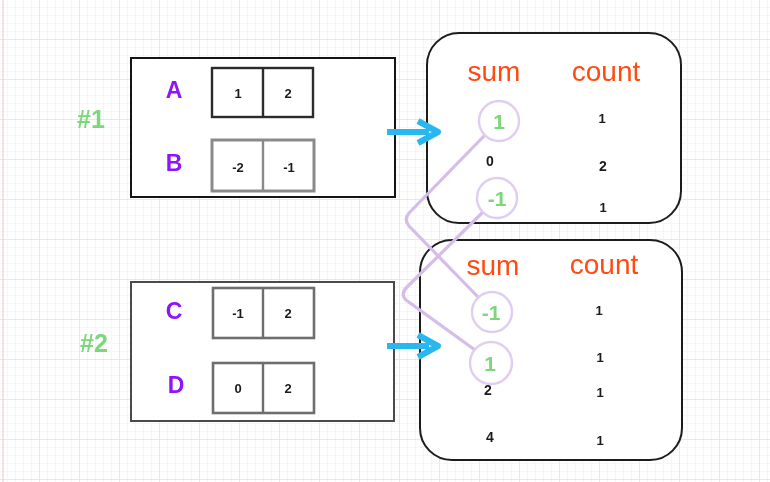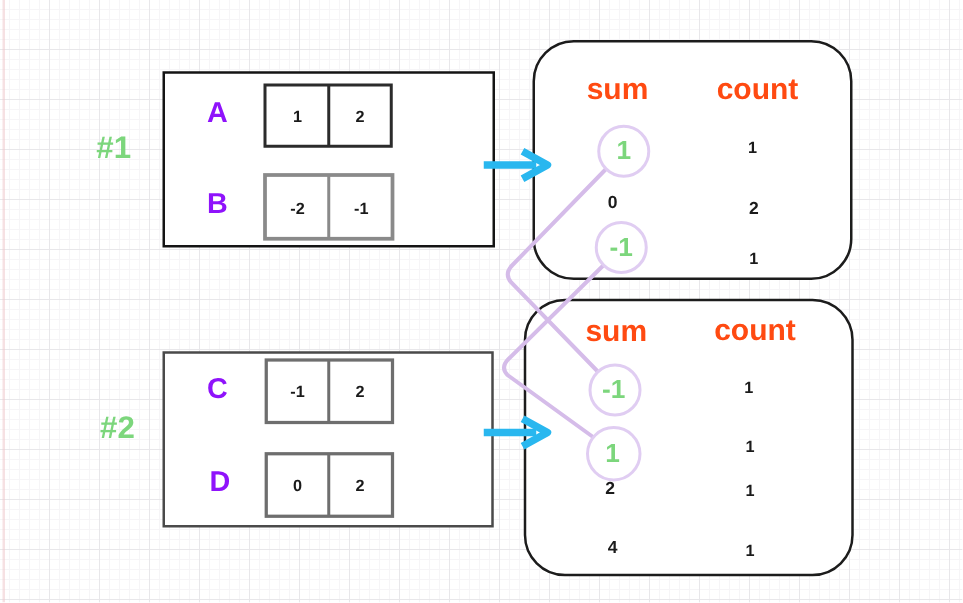--- a/index.html
+++ b/index.html
@@ -22,21 +22,21 @@
     background:#efc9cc;opacity:.55;
   }
   svg{position:absolute;left:0;top:0;}
   .t{
     position:absolute;transform:translate(-50%,-50%);
     white-space:nowrap;line-height:1;
   }
   .glabel{font-size:25px;font-weight:600;color:#7cd67c;}
   .alpha{font-size:23px;font-weight:600;color:#8f13fb;}
   .cellnum{font-size:13px;font-weight:600;color:#1a1a1a;}
-  .hdr{font-size:24px;font-weight:700;color:#ff4a11;}
+  .hdr{font-size:28px;font-weight:400;color:#ff4a11;}
   .sum-green{font-size:21px;font-weight:600;color:#7cd67c;}
   .sum-black{font-size:14px;font-weight:600;color:#1b1b1b;}
   .cnt{font-size:13px;font-weight:600;color:#1b1b1b;}
 </style>
 </head>
 <body>
 
 <div id="canvas">
 
   <div class="margin-line"></div>

